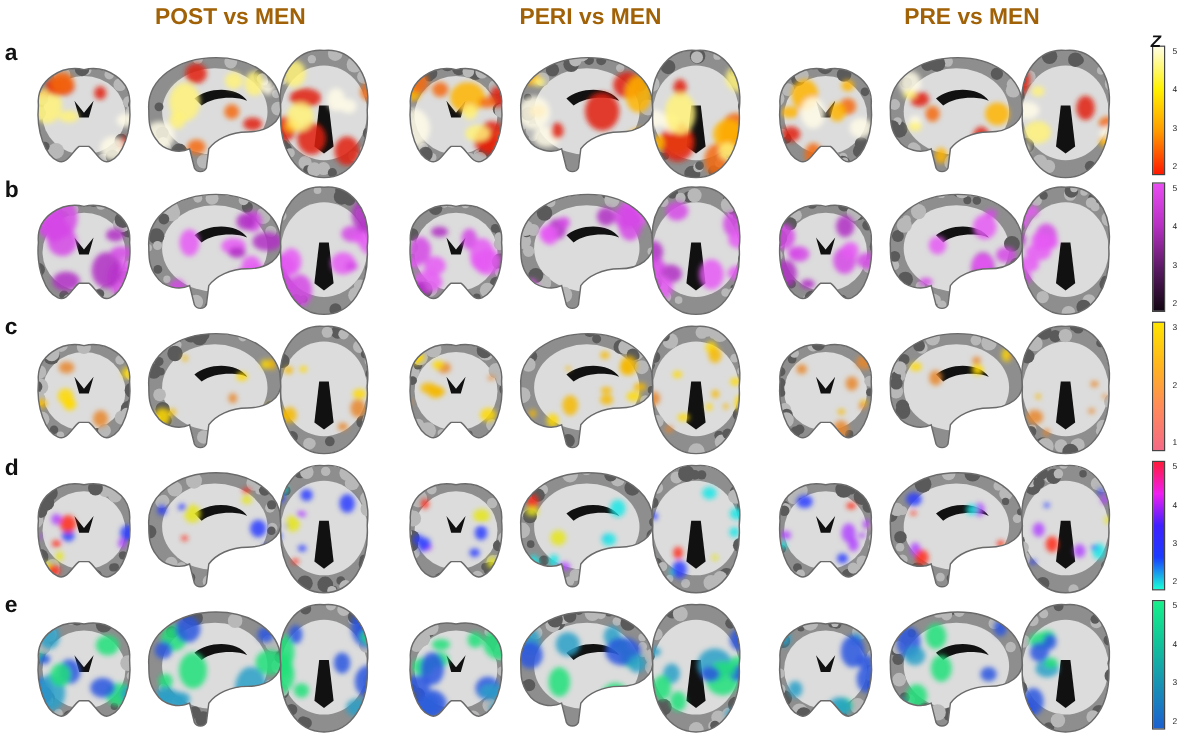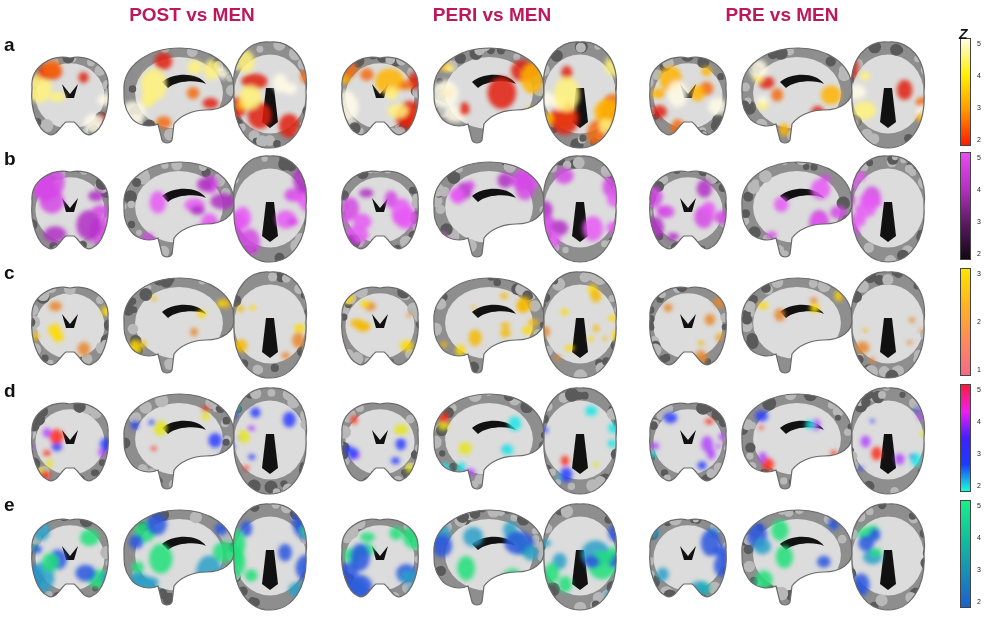--- a/index.html
+++ b/index.html
@@ -1,17 +1,17 @@
 <!DOCTYPE html>
 <html><head>
 <meta charset="utf-8">
 <style>
   html,body{margin:0;padding:0;background:#ffffff;}
   body{width:1000px;height:623px;position:relative;overflow:hidden;font-family:"Liberation Sans",sans-serif;}
-  .col-title{position:absolute;top:4px;font-weight:bold;font-size:19px;color:#be185d;text-align:center;width:300px;}
+  .col-title{position:absolute;top:4px;font-weight:bold;font-size:19px;color:#a16207;text-align:center;width:300px;}
   .row-label{position:absolute;left:4px;font-weight:bold;font-size:19px;color:#111;}
   .cell{position:absolute;width:300px;height:110px;}
   .brain{position:absolute;top:0;}
   .cbar{position:absolute;left:960px;width:11px;border:1px solid #444;box-sizing:border-box;}
   .cbar-z{position:absolute;left:959px;top:26px;font-weight:bold;font-style:italic;font-size:14px;color:#111;}
   .tick{position:absolute;left:977px;font-size:7px;color:#222;}
 </style>
 </head>
 <body>
 
@@ -2308,21 +2308,21 @@
     </div>
     <div class="cbar" style="top: 500px; height: 108px; background: linear-gradient(rgb(22, 240, 138), rgb(18, 194, 154), rgb(24, 144, 180), rgb(28, 96, 208));"></div>
     <div class="tick" style="top: 502px;">5</div>
     <div class="tick" style="top: 534px;">4</div>
     <div class="tick" style="top: 566px;">3</div>
     <div class="tick" style="top: 598px;">2</div>
   </div>
 
 <div class="col-title" style="left:42px;">POST vs MEN</div>
 <div class="col-title" style="left:342px;">PERI vs MEN</div>
-<div class="col-title" style="left:632px;">PRE vs MEN</div>
+<div class="col-title" style="left:660px;">PRE vs MEN</div>
 
 <div class="row-label" style="top:34px;">a</div>
 <div class="row-label" style="top:148px;">b</div>
 <div class="row-label" style="top:262px;">c</div>
 <div class="row-label" style="top:380px;">d</div>
 <div class="row-label" style="top:494px;">e</div>
 
 <div class="cbar-z">Z</div>
 
 </body></html>

